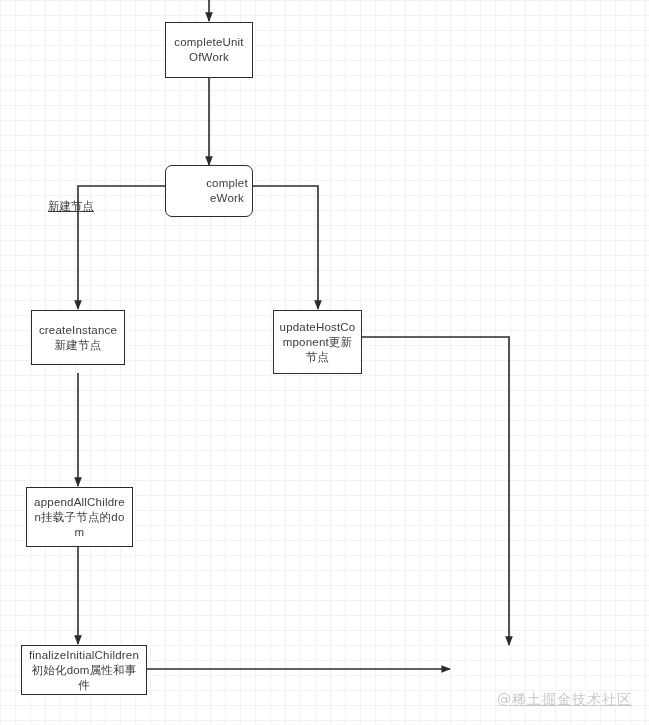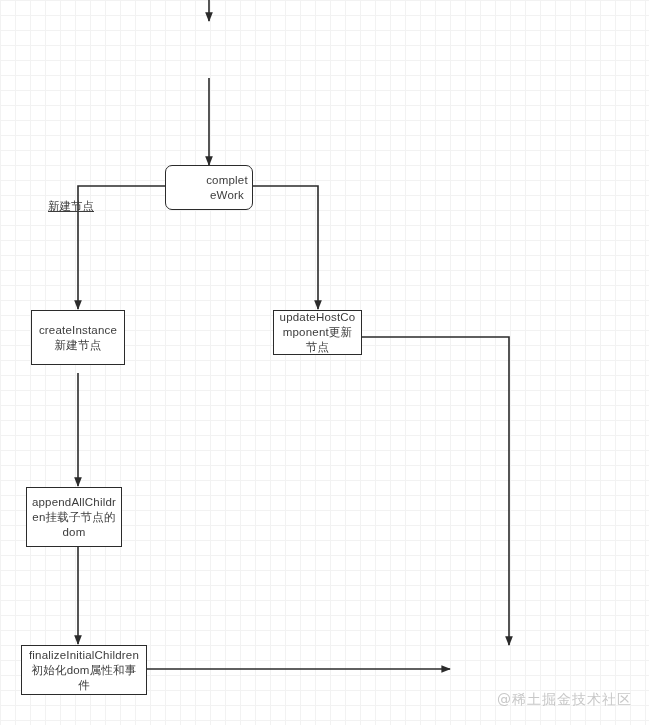--- a/index.html
+++ b/index.html
@@ -62,20 +62,21 @@
     white-space: nowrap;
     text-decoration: underline;
   }
   .watermark {
     position: absolute;
     font-size: 14px;
     color: #c8c8c8;
     letter-spacing: 1px;
     white-space: nowrap;
     font-family: "DejaVu Sans", sans-serif;
+    text-decoration: underline;
   }
 </style>
 </head>
 <body>
 
 <div id="canvas">
 
   <svg id="edges" viewBox="0 0 649 725" xmlns="http://www.w3.org/2000/svg">
     <defs>
       <marker id="arrow" viewBox="0 0 10 10" refX="9" refY="5" markerWidth="6" markerHeight="6" orient="auto-start-reverse">
@@ -87,36 +88,39 @@
       <path d="M 209 78 L 209 165"></path>
       <path d="M 165 186 L 78 186 L 78 309"></path>
       <path d="M 253 186 L 318 186 L 318 309"></path>
       <path d="M 78 373 L 78 486"></path>
       <path d="M 78 547 L 78 644"></path>
       <path d="M 141 669 L 450 669"></path>
       <path d="M 362 337 L 509 337 L 509 645"></path>
     </g>
   </svg>
 
+  <div class="node rect" style="left:165px; top:22px; width:88px; height:56px;">
+    <span>completeUnitOfWork</span>
+  </div>
 
-  <div class="node rounded-sm" style="left:165px; top:165px; width:88px; height:45px;padding-left:40px;">
+  <div class="node rounded-sm" style="left:165px; top:165px; width:88px; height:52px;padding-left:40px;">
     <span>completeWork</span>
   </div>
 
   <div class="edge-label" style="left:48px; top:199px;">新建节点</div>
 
   <div class="node rect" style="left:31px; top:310px; width:94px; height:55px;">
     <span>createInstance新建节点</span>
   </div>
 
-  <div class="node rect" style="left:273px; top:310px; width:89px; height:45px;">
+  <div class="node rect" style="left:273px; top:310px; width:89px; height:64px;">
     <span>updateHostComponent更新节点</span>
   </div>
 
-  <div class="node rect" style="left:26px; top:487px; width:96px; height:60px;">
+  <div class="node rect" style="left:26px; top:487px; width:107px; height:60px;">
     <span>appendAllChildren挂载子节点的dom</span>
   </div>
 
   <div class="node rect" style="left:15px; top:645px; width:126px; height:50px;margin-left:6px;">
     <span>finalizeInitialChildren初始化dom属性和事件</span>
   </div>
 
 
   <div class="watermark" style="left:497px; top:691px;">@稀土掘金技术社区</div>
 

